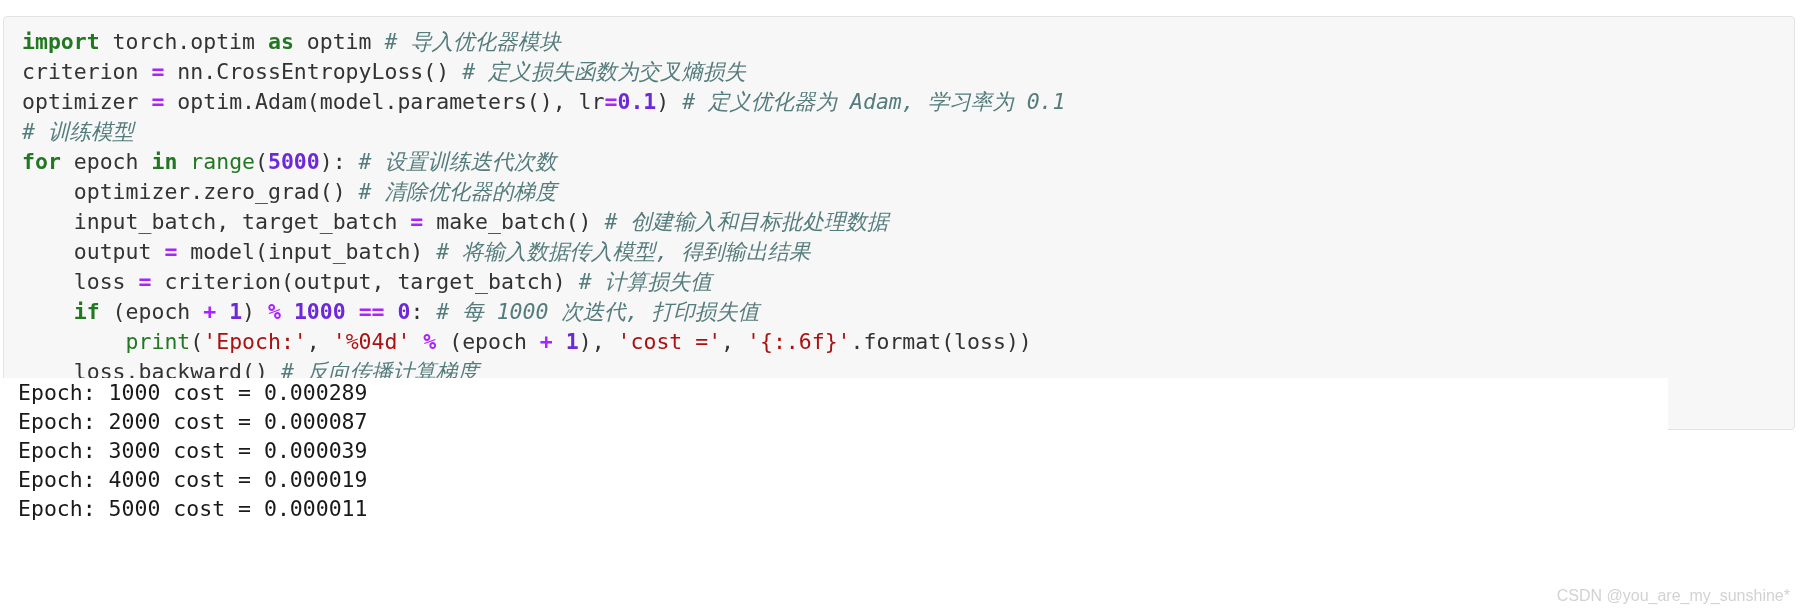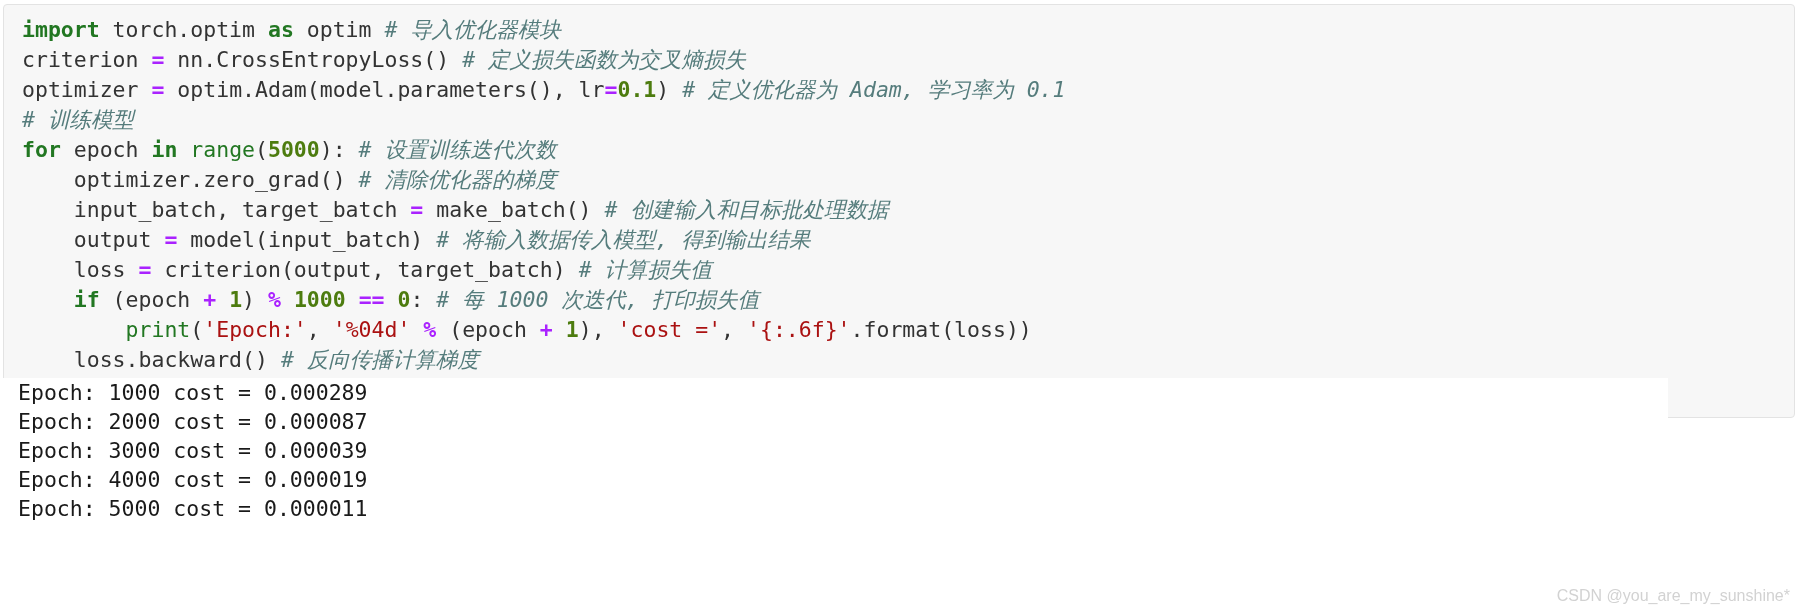--- a/index.html
+++ b/index.html
@@ -12,21 +12,21 @@
     height: 614px;
     position: relative;
     font-family: "DejaVu Sans Mono", monospace;
     overflow: hidden;
   }
 
   
   #code-block {
     position: absolute;
     left: 3px;
-    top: 4px;
+    top: 16px;
     width: 1792px;
     box-sizing: border-box;
     background: #f7f7f7;
     border: 1px solid #e3e3e3;
     border-radius: 4px;
     padding: 10px 0 12px 0;
   }
   .code-line {
     font-family: "DejaVu Sans Mono", monospace;
     font-size: 21.5px;
@@ -34,21 +34,21 @@
     white-space: pre;
     padding-left: 18px;
     color: #333333;
     letter-spacing: 0px;
   }
   .tok { white-space: pre; }
   .kw       { color: #227722; font-weight: bold; }
   .bi       { color: #227722; }          
   .name     { color: #333333; }
   .op       { color: #aa22ff; font-weight: bold; }   
-  .num      { color: #4d7c0f; font-weight: bold; }
+  .num      { color: #6d28d9; font-weight: bold; }
   .str      { color: #aa1111; }
   .cmt      { color: #557c7c; font-style: italic; }
 
   
   #console-output {
     position: absolute;
     left: 0px;
     top: 378px;
     width: 1668px;
     background: #ffffff;

